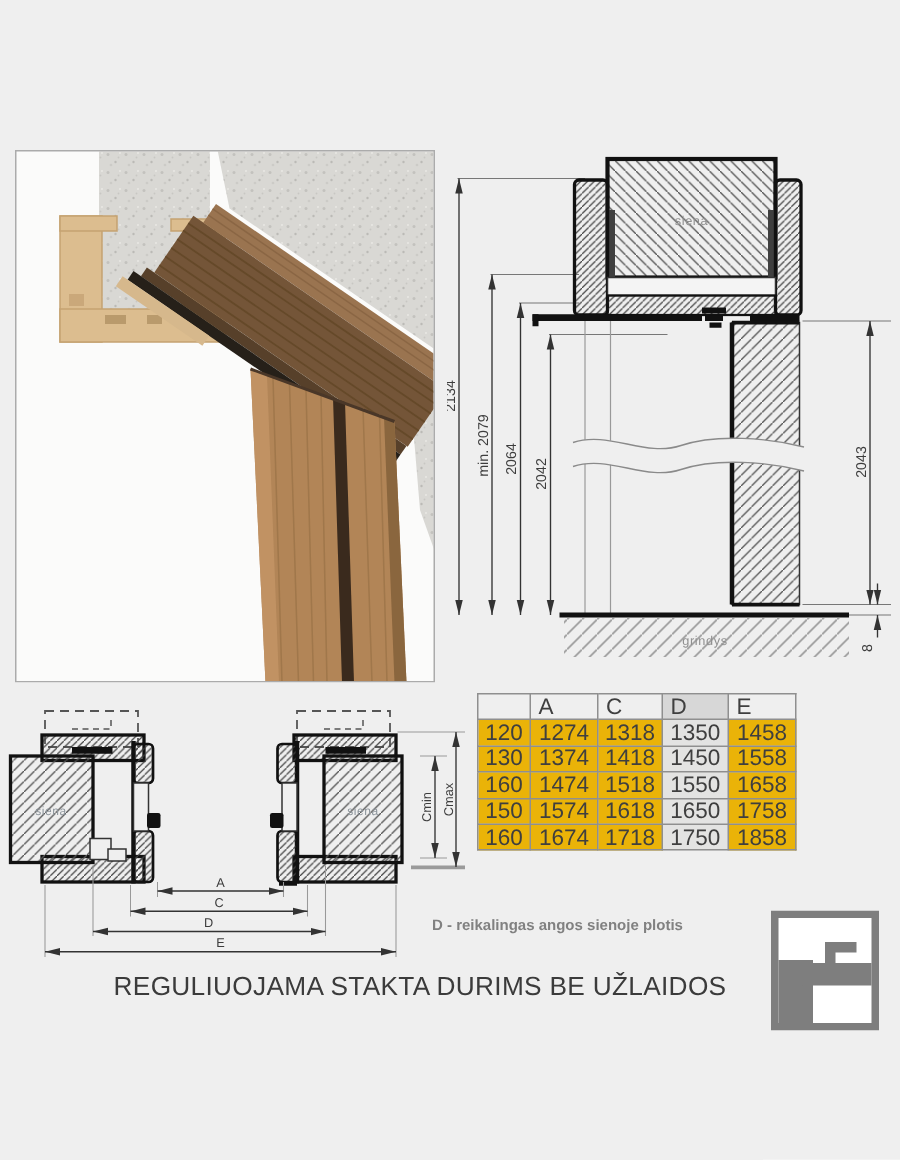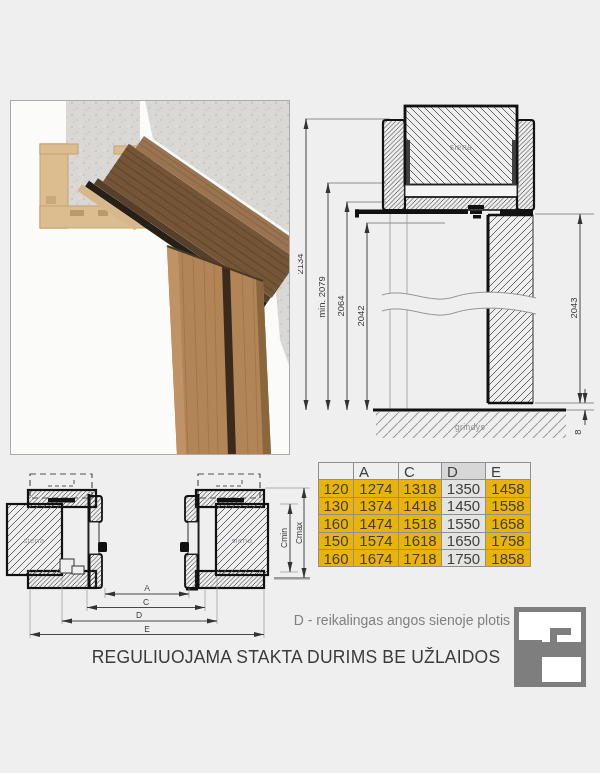--- a/index.html
+++ b/index.html
@@ -12,24 +12,24 @@
   .lbl{font-size:8.5px;fill:#8f8f8f;letter-spacing:.4px;}
   .lbl-blue{font-size:8px;fill:#8d959c;letter-spacing:.4px;}
   #size-table{position:absolute;left:318px;top:462px;border-collapse:collapse;
               font-size:15px;color:#3f3f3f;border:1.5px solid #6f6f6f;}
   #size-table th,#size-table td{border:1px solid #8f8f8f;height:16.4px;padding:0 2px;line-height:1;}
   #size-table th{font-weight:400;text-align:left;padding-left:5px;background:transparent;}
   #size-table td{text-align:center;background:#eab308;}
   #size-table th.hl{background:#d7d7d7;}
   #size-table td.hl{background:#e3e3e2;margin-left:38px;}
   .c0{width:35px}.c1{width:45px}.c2{width:43px}.c3{width:44px}.c4{width:45px}
-  #note{position:absolute;left:288px;top:612px;width:222px;text-align:right;
-        font-size:14px;font-weight:400;color:#818181;}
+  #note{position:absolute;left:288px;top:612px;width:222px;text-align:left;
+        font-size:10px;font-weight:700;color:#818181;}
   #title{position:absolute;left:0;top:647px;width:560px;text-align:center;
-         font-size:17.5px;color:#3b3b3b;letter-spacing:.2px;margin-left:16px;}
+         font-size:17.5px;color:#3b3b3b;letter-spacing:.2px;}
 </style>
 </head>
 <body>
 
 <div class="canvas">
 
   <svg id="photo" style="left:10px;top:100px" width="280" height="355" viewBox="0 0 280 355">
     <defs>
       <pattern id="conc" width="12" height="12" patternUnits="userSpaceOnUse">
         <rect width="12" height="12" fill="#d9d8d4"></rect>

